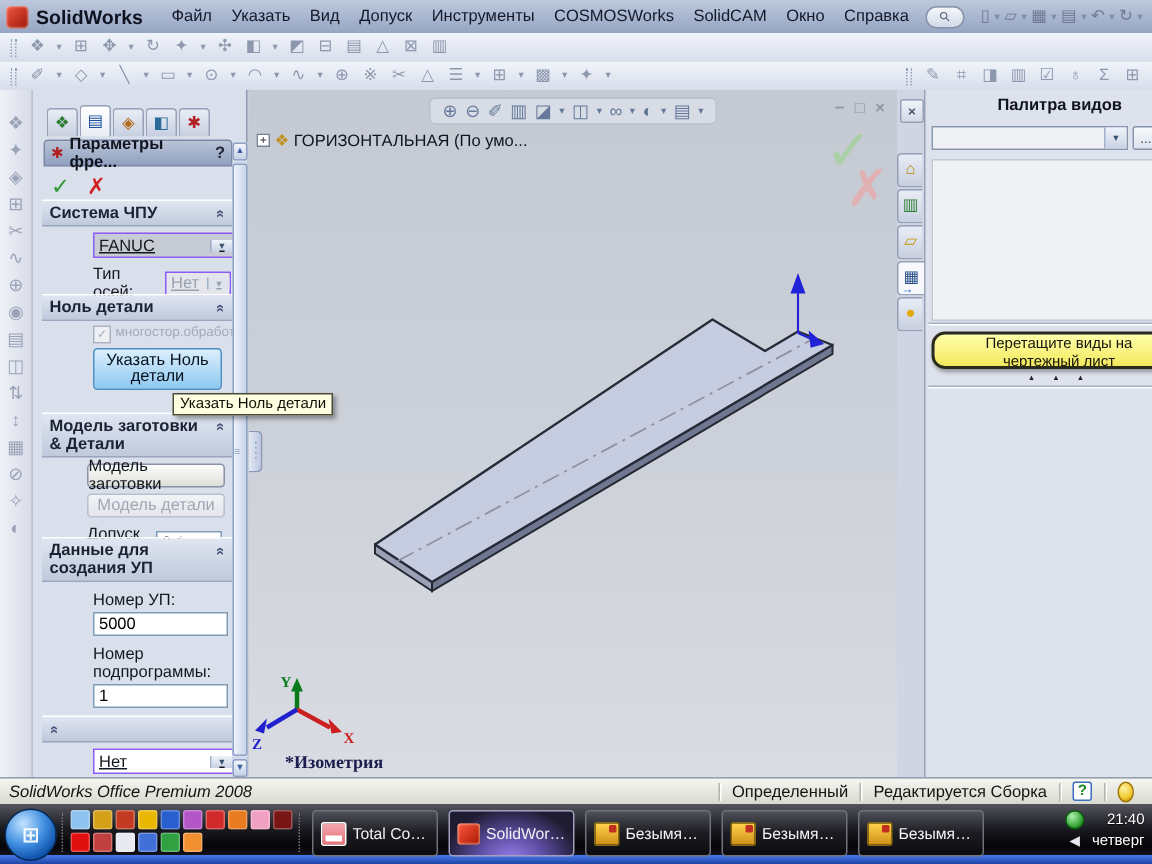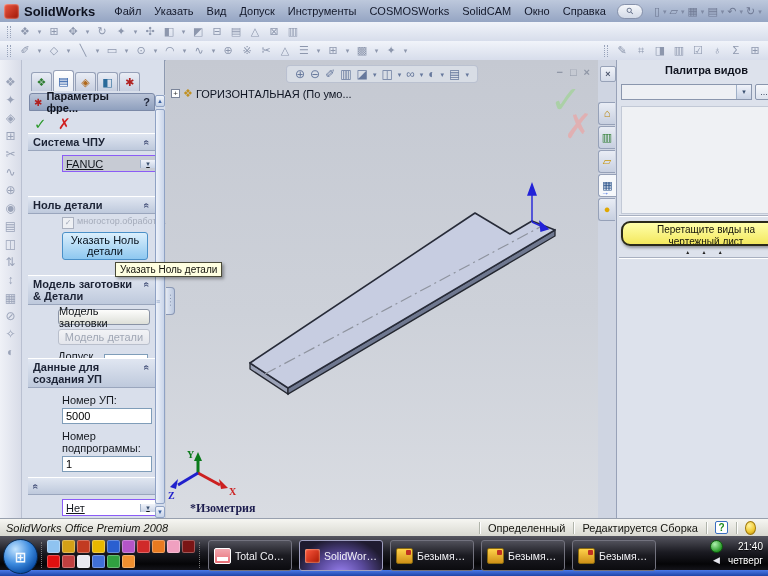--- a/index.html
+++ b/index.html
@@ -342,20 +342,27 @@
 
     <div class="grp" style="top:73px">
       <div class="grp-h">
         <span class="gtitle">Система ЧПУ</span>
         <span class="chev">«</span>
       </div>
       <div class="combo grey fanuc">
         <span class="combo-val">FANUC</span>
         <span class="combo-btn">▾</span>
       </div>
+      <div class="axes-row">
+        <label>Тип осей:</label>
+        <div class="combo disabled">
+          <span class="combo-val">Нет</span>
+          <span class="combo-btn">▾</span>
+        </div>
+      </div>
     </div>
 
     <div class="grp" style="top:136px">
       <div class="grp-h">
         <span class="gtitle">Ноль детали</span>
         <span class="chev">«</span>
       </div>
       <div class="chk-row">
         <span class="chk-box">✓</span>
         <span>многостор.обработка</span>

